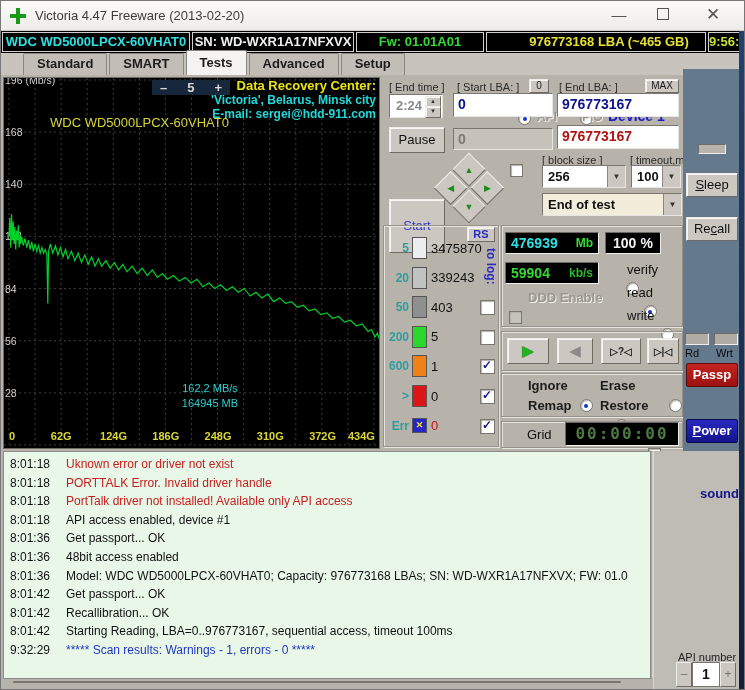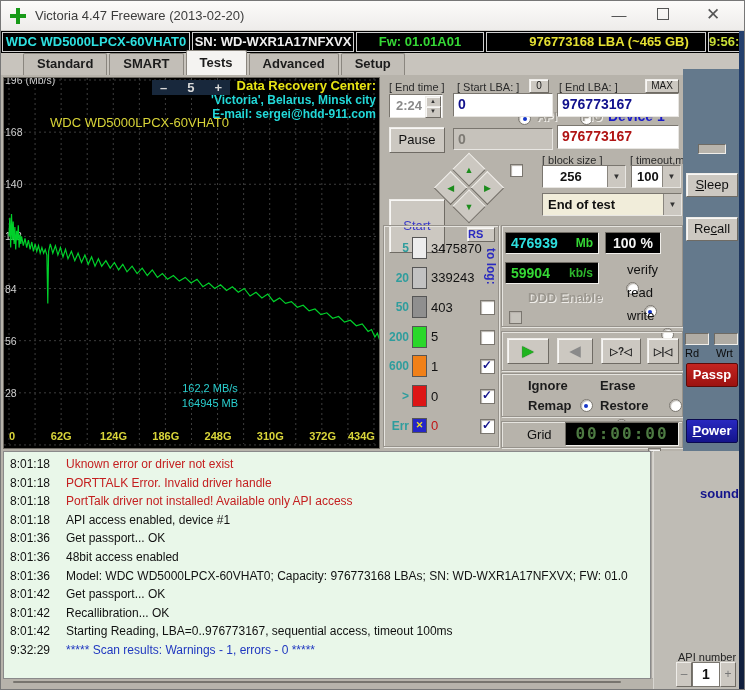--- a/index.html
+++ b/index.html
@@ -72,33 +72,33 @@
   #startlba-input{left:452px;top:92px;width:100px;height:24px;color:#10108c;}
   #endlba-input{left:556px;top:92px;width:122px;height:24px;color:#10108c;}
   #btn-pause{left:388px;top:126px;width:56px;height:26px;font-size:13px;text-align:center;line-height:24px;color:#111;}
   #curlba-input{left:452px;top:127px;width:100px;height:22px;background:#c6c2bb;color:#7d7a74;border-color:#7a766f #e8e6e2 #e8e6e2 #7a766f;}
   #endlba2-input{left:556px;top:124px;width:122px;height:24px;color:#b01414;}
   #lbl-blocksize{left:541px;top:153px;}
   #lbl-timeout{left:629px;top:153px;}
   .dd{display:flex;align-items:center;}
   .dd .val{flex:1;padding-left:5px;font-size:13px;font-weight:bold;color:#111;}
   .dd .arrow{width:17px;height:100%;display:flex;align-items:center;justify-content:center;font-size:8px;color:#333;background:#ccc8c1;border-left:1px solid #8a867f;}
-  #dd-blocksize{left:541px;top:164px;width:84px;height:23px;padding-left:12px;}
+  #dd-blocksize{left:541px;top:164px;width:84px;height:23px;}
   #dd-timeout{left:630px;top:164px;width:50px;height:23px;}
   #dd-endaction{left:541px;top:192px;width:140px;height:23px;background:#f1edda;}
   #btn-start{left:388px;top:158px;width:56px;height:54px;color:#3a3ac8;font-size:13px;text-align:center;line-height:52px;margin-top:40px;}
   #diamond{left:443px;top:162px;width:50px;height:50px;transform:rotate(45deg);}
   .dia-btn{position:absolute;width:22px;height:22px;background:#ccc8c1;border:1px solid;border-color:#f0eeea #6f6b64 #6f6b64 #f0eeea;display:flex;align-items:center;justify-content:center;}
   .dia-btn span{transform:rotate(-45deg);color:#1c8c1c;font-size:9px;line-height:9px;}
   #dia-up{left:0;top:0;} #dia-right{left:26px;top:0;} #dia-left{left:0;top:26px;} #dia-down{left:26px;top:26px;}
   #dia-cb{left:509px;top:160px;}
 
   
   #bins-panel{left:382px;top:224px;width:116px;height:222px;}
-  #btn-rs{left:466px;top:226px;width:28px;height:15px;font-size:11px;font-weight:bold;color:#2a2ac0;text-align:left;line-height:13px;}
+  #btn-rs{left:466px;top:226px;width:28px;height:15px;font-size:11px;font-weight:bold;color:#2a2ac0;text-align:center;line-height:13px;}
   .bin-row{position:absolute;left:384px;width:112px;height:22px;display:flex;align-items:center;}
   .bin-label{width:24px;text-align:right;color:#2f9d9d;font-weight:bold;font-size:12px;margin-right:3px;}
   .bin-swatch{width:13px;height:20px;border:1px solid #555;}
   .bin-swatch.err{height:13px;display:flex;align-items:center;justify-content:center;color:#f0e020;font-size:9px;font-weight:bold;line-height:9px;}
   .bin-count{margin-left:4px;font-size:13px;color:#111;}
   .bin-count.red{color:#c01414;}
   #tolog{left:497px;top:247px;transform:rotate(90deg);transform-origin:left top;font-size:12px;font-weight:bold;color:#2a2ac0;white-space:nowrap;}
   .bin-cb{position:absolute;left:479px;}
 
   

